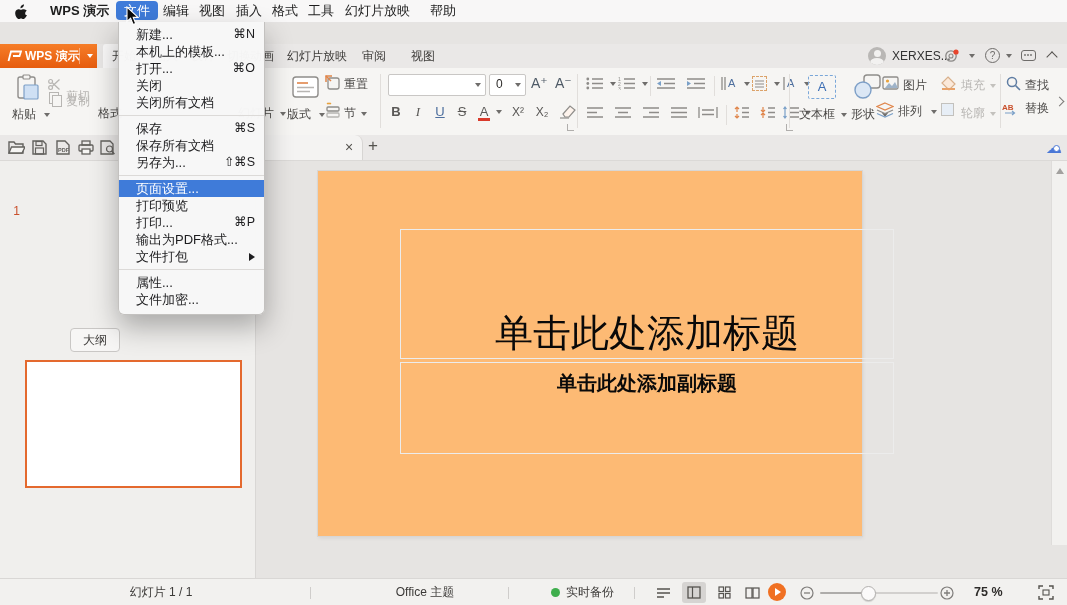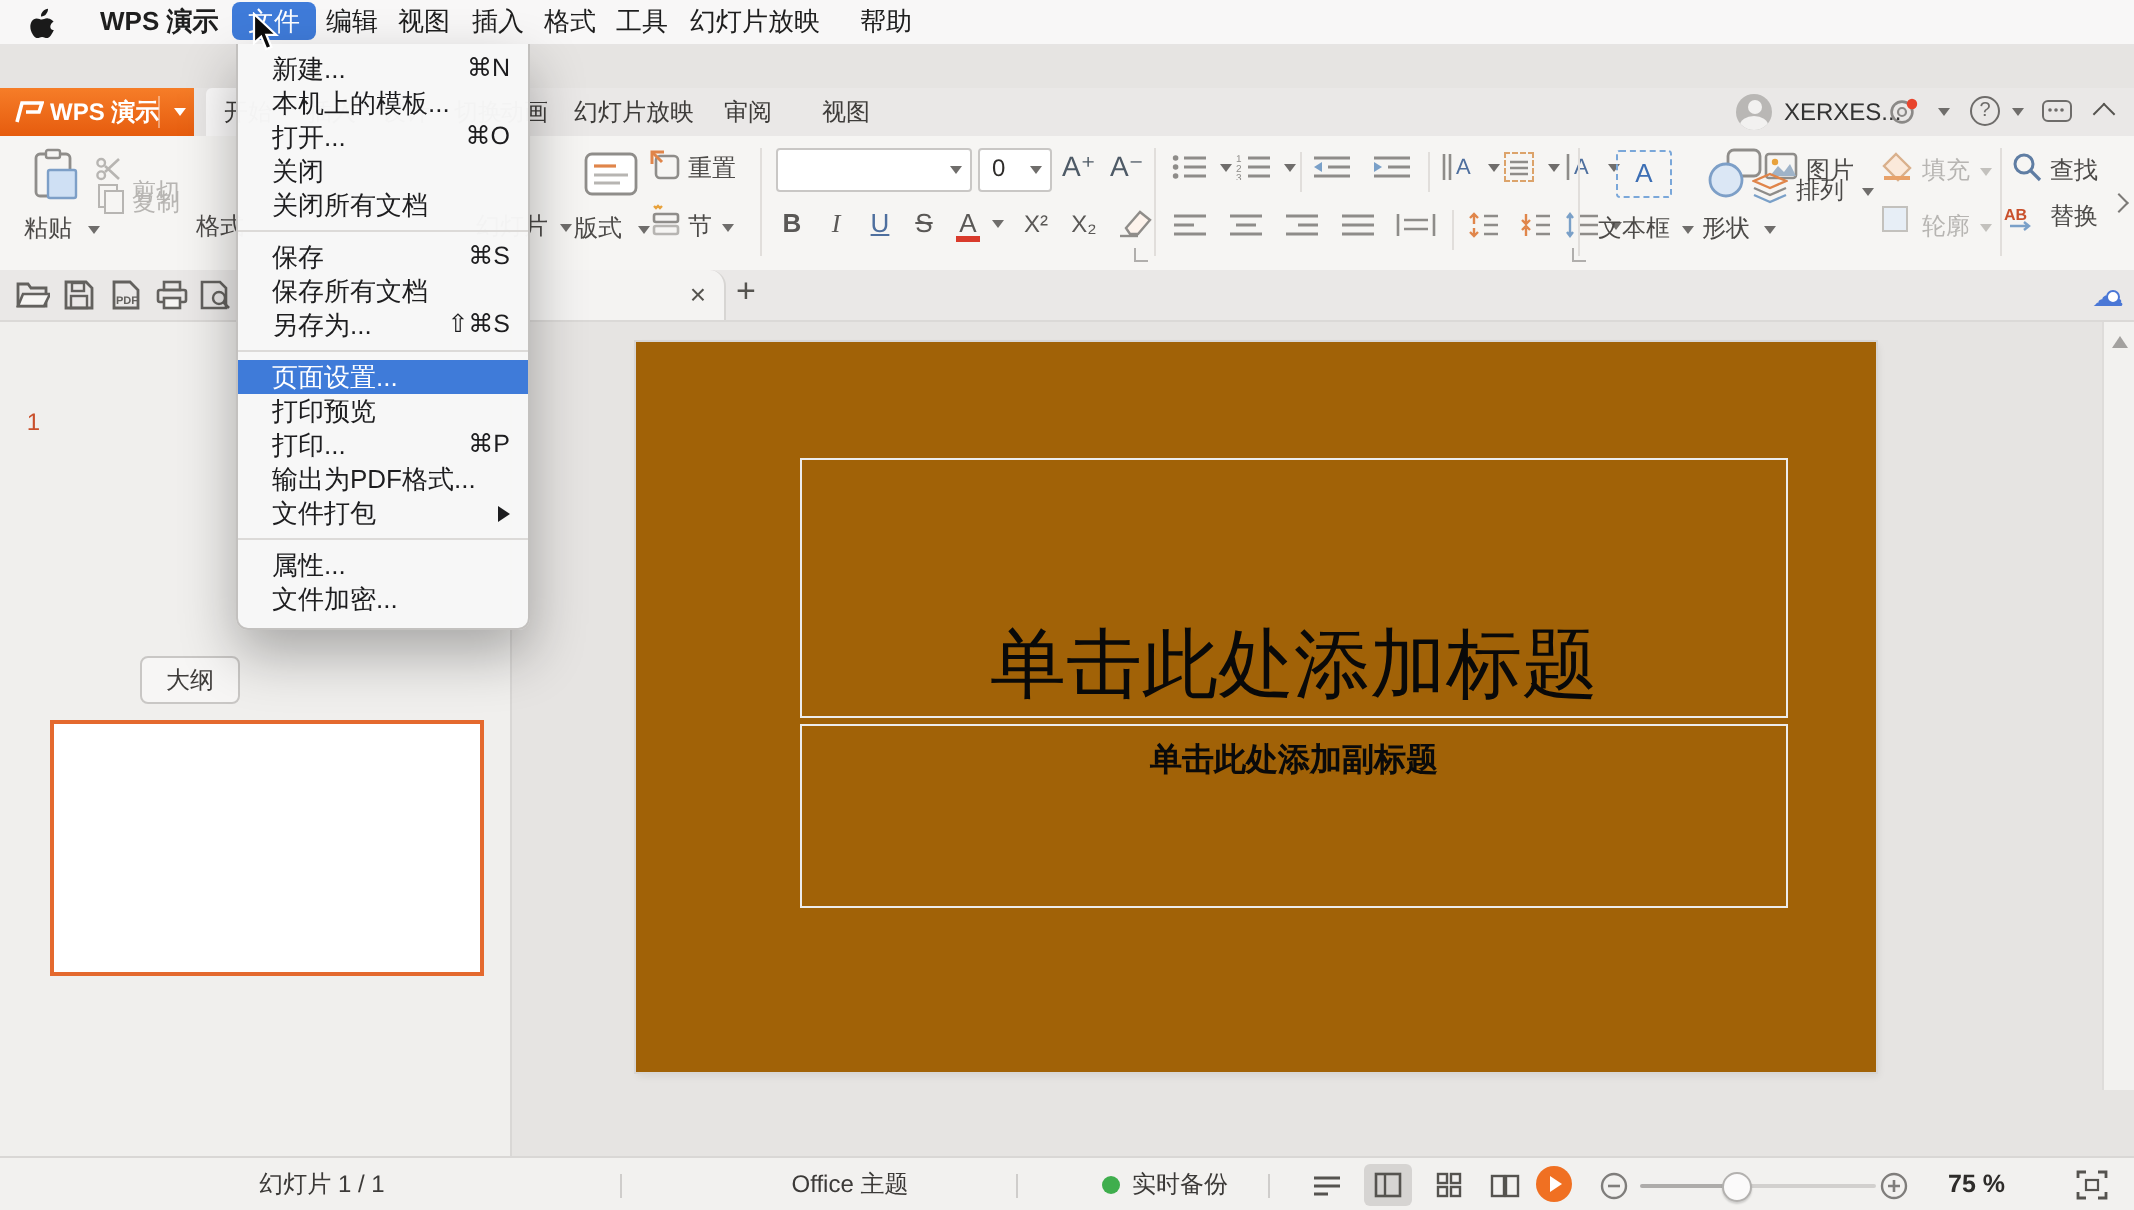--- a/index.html
+++ b/index.html
@@ -50,26 +50,26 @@
   .quickbar{left:0;top:135px;width:1067px;height:25px;background:#eae8e7;border-bottom:1px solid #dbd9d7;z-index:10}
   .doctab{left:118px;top:0;width:244px;height:25px;background:#f4f3f2;border-right:1px solid #d7d5d3;border-top-right-radius:8px}
   .plus{font-size:17px;color:#55534f;font-weight:300}
 
   
   .sidebar{left:0;top:160px;width:255px;height:418px;background:#f0efed;border-right:1px solid #d9d7d5;z-index:5}
   .outline-btn{left:70px;top:168px;width:48px;height:22px;background:#f7f6f5;border:1px solid #c9c7c5;border-radius:4px;
                font-size:12px;color:#3f3d3b;text-align:center;line-height:22px}
   .thumb{left:25px;top:200px;width:213px;height:124px;background:#fff;border:2px solid #e4692e}
   .slidearea{left:256px;top:160px;width:811px;height:385px;background:#e6e4e2;z-index:5}
-  .canvas{left:62px;top:11px;width:620px;height:365px;background:#a16207;box-shadow:0 0 0 1px #d8d6d4,1px 2px 4px rgba(0,0,0,.08)}
+  .canvas{left:62px;top:11px;width:544px;height:365px;background:#fdba74;box-shadow:0 0 0 1px #d8d6d4,1px 2px 4px rgba(0,0,0,.08)}
   .ph{border:1px solid #ececec}
   .ph-title{left:82px;top:58px;width:492px;height:128px;display:flex;align-items:flex-end;justify-content:center}
   .ph-title span{font-family:"Liberation Serif","DejaVu Serif",serif;font-size:38px;color:#090909;line-height:1.15;padding-bottom:2px}
   .ph-sub{left:82px;top:191px;width:492px;height:90px;display:flex;align-items:flex-start;justify-content:center}
-  .ph-sub span{font-family:Liberation Sans, sans-serif;font-size:16px;font-weight:bold;color:#0a0a0a;padding-top:7px}
+  .ph-sub span{font-family:Liberation Sans, sans-serif;font-size:20px;font-weight:bold;color:#0a0a0a;padding-top:7px}
   .scrollbar{left:1051px;top:160px;width:16px;height:385px;background:#f2f1ef;border-left:1px solid #dedcda;z-index:5}
   .sb-up{left:4px;top:8px;width:0;height:0;border-left:4.5px solid transparent;border-right:4.5px solid transparent;border-bottom:6px solid #a3a19f}
 
   .notesbar{left:256px;top:545px;width:811px;height:33px;background:#f2f1ef;border-top:1px solid #d8d6d4;z-index:5}
   .notes-ph{left:3px;top:10px;font-size:11px;color:#7b7977}
 
   
   .statusbar{left:0;top:578px;width:1067px;height:27px;background:#f2f1ef;border-top:1px solid #d9d7d5;z-index:10}
   .st{font-size:12px;color:#3c3a38;top:0;height:27px;line-height:27px;white-space:nowrap}
   .st-sep{width:1px;height:12px;top:8px;background:#cfcdcb}
@@ -382,21 +382,21 @@
     <div class="r" style="left:882px;top:6px;width:52px;height:22px">
       <span class="r" style="left:0;top:2px">
         <svg width="17" height="14" viewBox="0 0 17 14">
             <rect x="1" y="1" width="15" height="12" rx="1.5" fill="none" stroke="#8f8d8a" stroke-width="1.3"></rect>
             <circle cx="5.5" cy="5" r="1.6" fill="#e8a23c"></circle>
             <path d="M3 12l4-5 3 3 3-4 3 6z" fill="#9fb3c8"></path>
           </svg>
       </span>
       <span class="r lbl" style="left:21px;top:3px">图片</span>
     </div>
-    <div class="r" style="left:876px;top:16px;width:60px;height:22px">
+    <div class="r" style="left:876px;top:32px;width:60px;height:22px">
       <span class="r" style="left:0;top:2px">
         <svg width="18" height="16" viewBox="0 0 18 16">
             <path d="M9 1 17 4.5 9 8 1 4.5z" fill="none" stroke="#e0854a" stroke-width="1.2"></path>
             <path d="M1 8 9 11.5 17 8" fill="none" stroke="#8e8c89" stroke-width="1.2"></path>
             <path d="M1 11.5 9 15 17 11.5" fill="none" stroke="#7aa0c8" stroke-width="1.2"></path>
           </svg>
       </span>
       <span class="r lbl" style="left:22px;top:3px">排列</span>
         <span class="car r" style="left:52px;top:10px"></span>
     </div>

